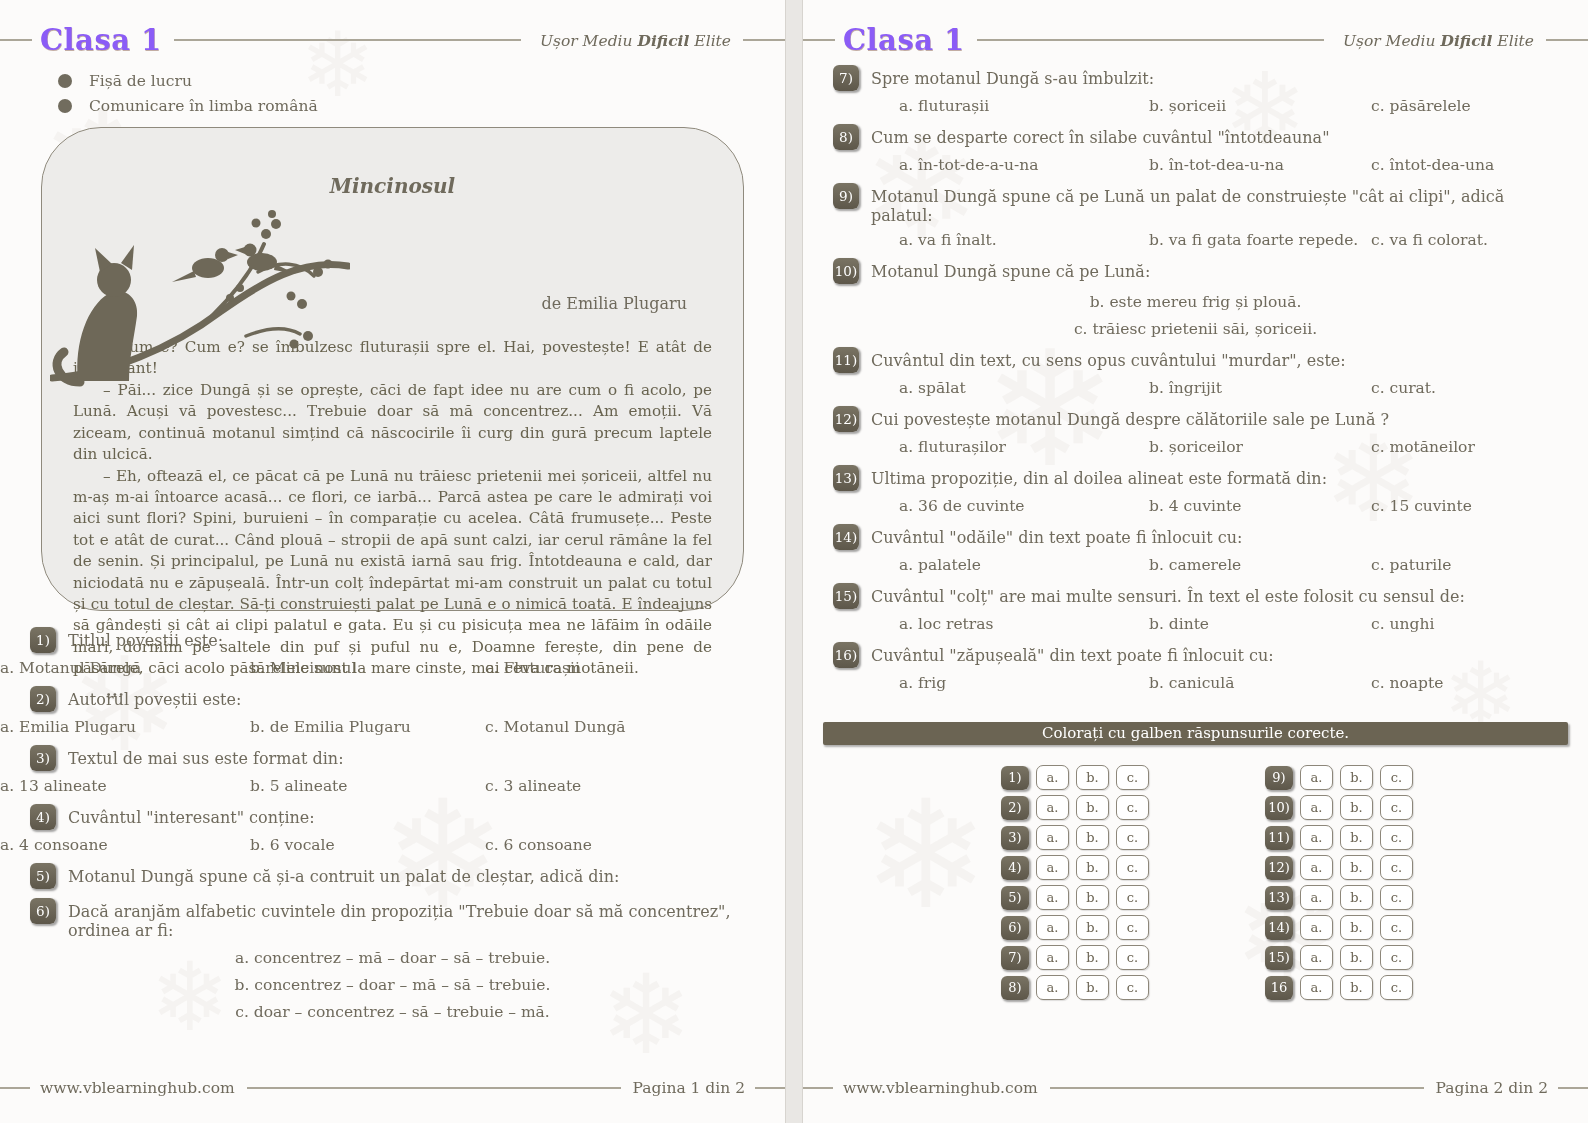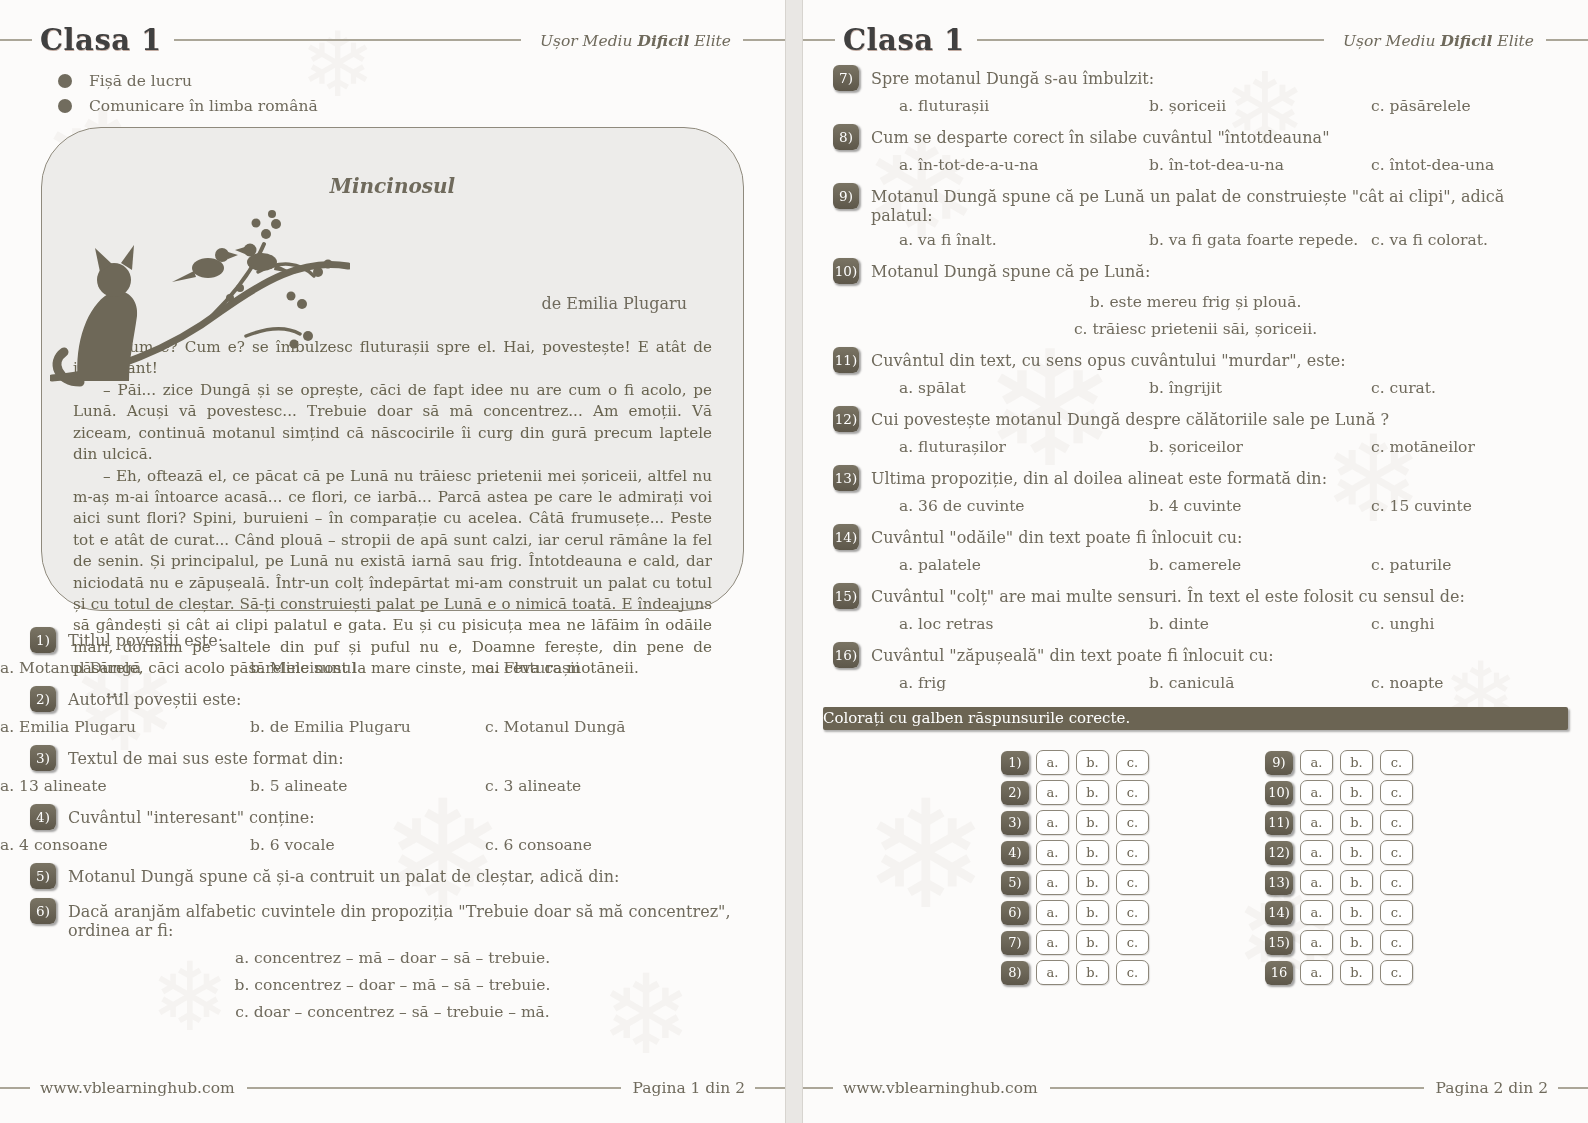--- a/index.html
+++ b/index.html
@@ -19,21 +19,21 @@
 
   .wm { position:absolute; z-index:-1; color:rgba(128,122,106,0.06); line-height:1; }
 
   
   .header { display:flex; align-items:center; margin-top:24px; height:32px; }
   .hr { height:2px; background:#aba698; }
   .hr.left { width:32px; }
   .hr.mid { flex:1; margin:0 14px 0 12px; }
   .hr.right { width:42px; margin-left:12px; }
   .page-title {
-    color:#404040; font-weight:bold; font-size:29px; letter-spacing:0.5px;
+    color:#8b5cf6; font-weight:bold; font-size:29px; letter-spacing:0.5px;
     margin-left:8px; text-shadow:0.5px 0.5px 0 rgba(90,30,0,0.35);
   }
   .difficulty { font-size:15.5px; white-space:nowrap; }
   .difficulty .b { font-weight:bold; }
   .difficulty span { margin-left:5px;font-style:italic; }
 
   
   .bullets { margin:16px 0 0 58px; }
   .bullet-row { display:flex; align-items:center; gap:17px; margin-bottom:7px; font-size:15.5px; }
   .bullet-dot { width:14px; height:14px; border-radius:50%; background:#716c5e; flex:0 0 auto; }
@@ -63,22 +63,22 @@
   .options {
     display:grid; grid-template-columns:250px 235px auto;
     margin-top:6px; font-size:15.5px;
   }
   #page2 .options { padding-left:96px; grid-template-columns:250px 222px auto; }
   .options-stack { text-align:center; margin-top:4px; font-size:15.5px; }
   .options-stack div { margin-top:9px; }
 
   
   .answer-bar {
-    margin:15px 20px 0 20px; height:23px; line-height:23px;
-    background:#6b6453; color:#fff; text-align:left; font-size:15px;
+    margin:30px 20px 0 20px; height:23px; line-height:23px;
+    background:#6b6453; color:#fff; text-align:center; font-size:15px;
     border-radius:2px; box-shadow:1.5px 2px 2px rgba(0,0,0,0.3);
   }
   .answer-grid { display:flex; gap:116px; margin:20px 0 0 198px; }
   .agroup { display:flex; flex-direction:column; gap:5px; }
   .arow { display:flex; align-items:center; gap:7px; height:25px; }
   .abadge {
     width:28px; height:24px; border-radius:6px;
     background:linear-gradient(#7a7464,#5d574a); color:#fff;
     display:flex; align-items:center; justify-content:center;
     font-size:13px; box-shadow:1.5px 1.5px 2px rgba(0,0,0,0.35); flex:0 0 auto;

